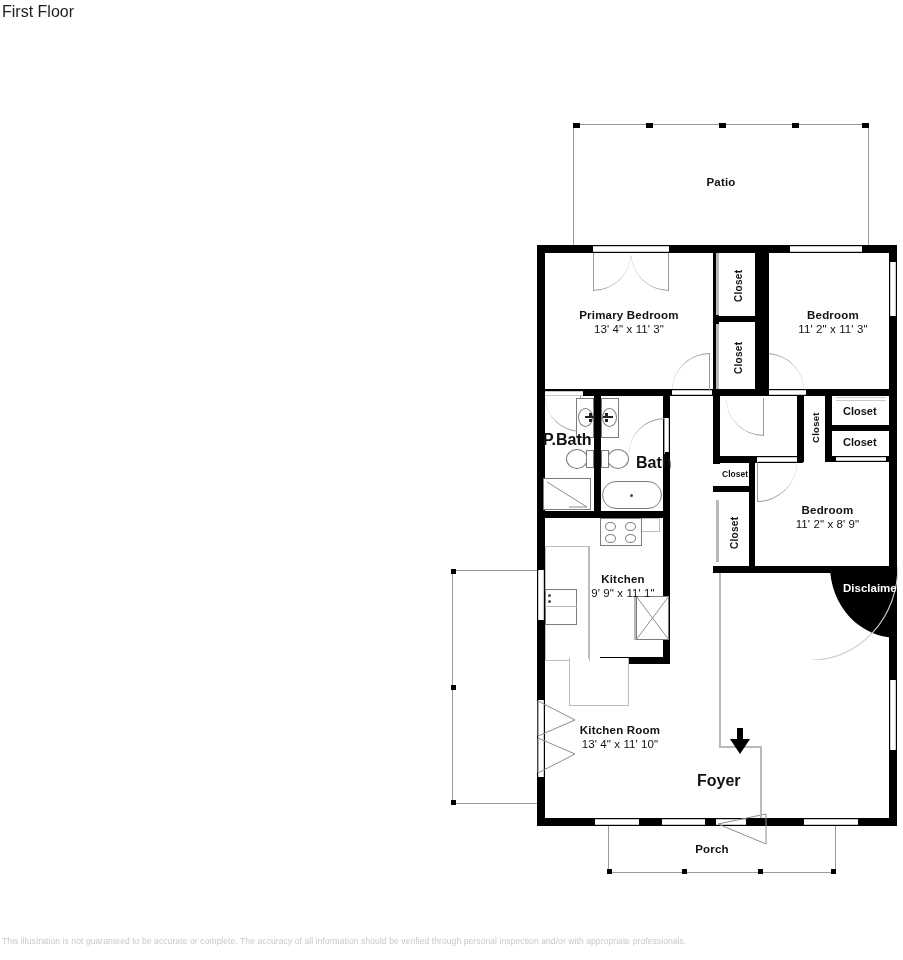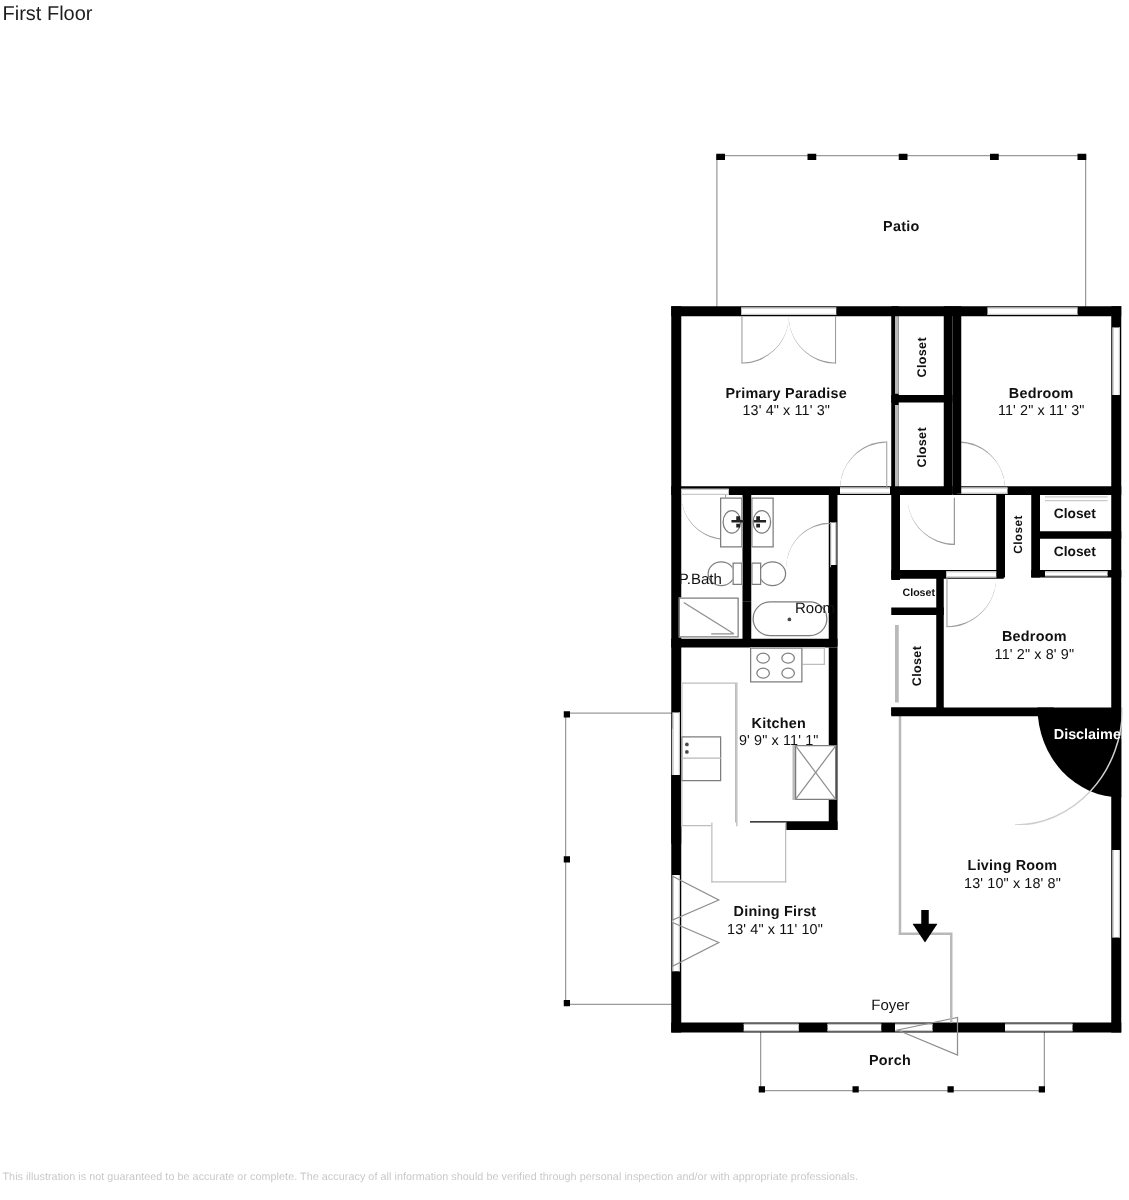--- a/index.html
+++ b/index.html
@@ -45,21 +45,21 @@
   .winv { position: absolute; background: #ffffff; border-left: 1px solid #c9c9c9; border-right: 1px solid #c9c9c9; }
 
   
   .nub { position: absolute; background: #000; width: 7px; height: 5px; }
   .nubs { position: absolute; background: #000; width: 5px; height: 5px; }
 
   
   .rlabel { position: absolute; text-align: center; white-space: nowrap; }
   .rname  { font-size: 11.5px; font-weight: bold; color: #111; line-height: 14px; letter-spacing: .2px;}
   .rdim   { font-size: 11.5px; font-weight: normal; color: #111; line-height: 14px; letter-spacing: .1px;}
-  .plain  { font-size: 12px; font-weight: normal; color: #111; line-height: 14px; margin-top: 23px; }
+  .plain  { font-size: 16px; font-weight: bold; color: #111; line-height: 14px; }
   .small-lbl { font-size: 8.5px; font-weight: bold; color: #111; }
 
   
   .vtext {
     position: absolute;
     writing-mode: vertical-rl;
     transform: rotate(180deg);
     font-size: 10px; font-weight: bold; color: #111;
     letter-spacing: .3px;
     display: flex; align-items: center; justify-content: center;
@@ -292,52 +292,48 @@
     <rect x="2" y="4" width="10" height="2" fill="#222"></rect>
   </svg>
 
   <div class="oval" style="left:607px; top:449px; width:22px; height:20px;"></div>
   <div class="rect" style="left:601px; top:450px; width:8px; height:18px;"></div>
 
   <div class="tub" style="left:602px; top:481px; width:60px; height:28px;"></div>
   <div class="dot" style="left:630px; top:494px; width:3px; height:3px;"></div>
 
   <div class="rlabel" style="left:545px; top:308px; width:168px;">
-    <div class="rname">Primary Paradise</div>
+    <div class="rname">Primary Bedroom</div>
     <div class="rdim">13' 4" x 11' 3"</div>
   </div>
 
   <div class="rlabel" style="left:769px; top:308px; width:128px;">
     <div class="rname">Bedroom</div>
     <div class="rdim">11' 2" x 11' 3"</div>
   </div>
 
   <div class="rlabel" style="left:760px; top:503px; width:135px;">
     <div class="rname">Bedroom</div>
     <div class="rdim">11' 2" x 8' 9"</div>
   </div>
 
   <div class="abs plain" style="left:543px; top:433px;">P.Bath</div>
 
-  <div class="abs plain" style="left:636px; top:456px;">Room</div>
+  <div class="abs plain" style="left:636px; top:456px;">Bath</div>
 
   <div class="rlabel" style="left:573px; top:572px; width:100px;">
     <div class="rname">Kitchen</div>
     <div class="rdim">9' 9" x 11' 1"</div>
   </div>
 
   <div class="rlabel" style="left:555px; top:723px; width:130px;">
-    <div class="rname">Dining First</div>
+    <div class="rname">Kitchen Room</div>
     <div class="rdim">13' 4" x 11' 10"</div>
   </div>
 
-  <div class="rlabel" style="left:743px; top:686px; width:134px;">
-    <div class="rname">Living Room</div>
-    <div class="rdim">13' 10" x 18' 8"</div>
-  </div>
 
   <div class="abs plain" style="left:697px; top:774px;">Foyer</div>
 
   <div class="vtext" style="left:726px; top:258px; width:24px; height:56px;">Closet</div>
   <div class="vtext" style="left:726px; top:330px; width:24px; height:56px;">Closet</div>
 
   <div class="vtext" style="left:806px; top:400px; width:18px; height:56px; font-size:9.5px;">Closet</div>
 
   <div class="abs small-lbl" style="left:843px; top:405px; font-size:11px;">Closet</div>
   <div class="abs small-lbl" style="left:843px; top:436px; font-size:11px;">Closet</div>

